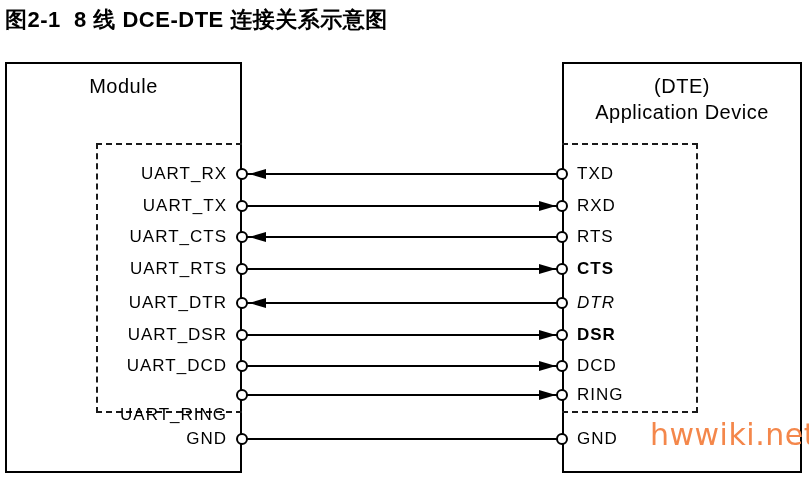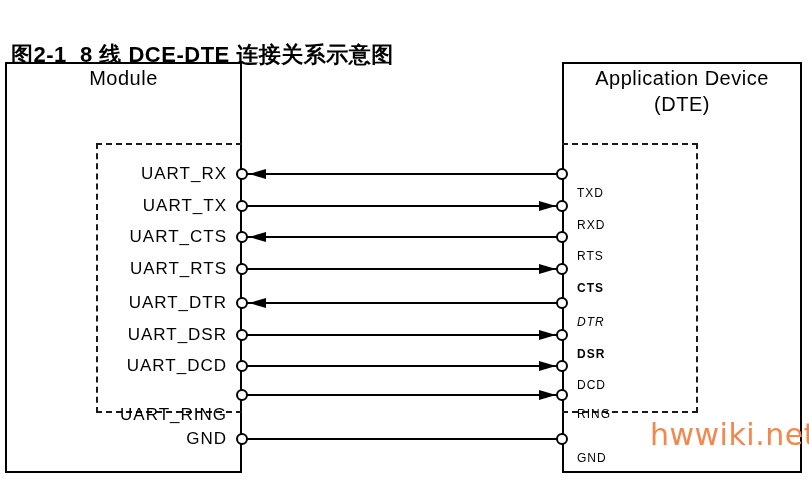--- a/index.html
+++ b/index.html
@@ -1,52 +1,51 @@
 <!DOCTYPE html>
 <html><head>
 <meta charset="utf-8">
 <style>
   html,body{margin:0;padding:0;background:#fff;}
   #stage{
     position:relative;width:809px;height:483px;background:#fff;overflow:hidden;
     font-family:"Liberation Sans",sans-serif;color:#000;
   }
   .figure-title{
-    position:absolute;left:11px;top:5px;font-size:22px;font-weight:bold;
-    white-space:pre;letter-spacing:0.5px;margin-top:35px;
+    position:absolute;left:5px;top:5px;font-size:22px;font-weight:bold;
+    white-space:pre;letter-spacing:0.5px;
   }
   .box{
     position:absolute;border:2px solid #000;box-sizing:border-box;background:#fff;
   }
   #module-box{left:5px;top:62px;width:237px;height:411px;}
   #device-box{left:562px;top:62px;width:240px;height:411px;}
   .hdr{
-    padding-top:1px;text-align:center;font-size:20px;line-height:26px;letter-spacing:0.5px;
+    padding-top:9px;text-align:center;font-size:20px;line-height:26px;letter-spacing:0.5px;
   }
   .dashed{
     position:absolute;border:2px dashed #1a1a1a;box-sizing:border-box;
   }
   #module-dashed{left:96px;top:143px;width:146px;height:270px;border-right:none;}
   #device-dashed{left:562px;top:143px;width:136px;height:270px;border-left:none;}
   .wire-line{position:absolute;height:2px;background:#000;}
   .pin-circle{
     position:absolute;width:8px;height:8px;border:2px solid #000;border-radius:50%;
     background:#fff;
   }
   .arrow{position:absolute;width:0;height:0;border-top:5px solid transparent;border-bottom:5px solid transparent;}
   .arrow-left{border-right:17px solid #000;}
   .arrow-right{border-left:17px solid #000;}
   .pin-label-left{
     position:absolute;right:582px;font-size:17px;line-height:22px;letter-spacing:1px;
     white-space:nowrap;
   }
   .pin-label-right{
-    position:absolute;left:577px;font-size:12px;line-height:22px;letter-spacing:1px;
+    position:absolute;left:577px;font-size:17px;line-height:22px;letter-spacing:1px;
     white-space:nowrap;
-    margin-top:19px;
   }
   .watermark{
     position:absolute;left:650px;top:418px;font-size:30px;line-height:34px;
     font-family:"DejaVu Sans",sans-serif;font-weight:400;letter-spacing:0.5px;
   }
 </style>
 </head>
 <body>
 
 <div id="stage">
@@ -54,22 +53,22 @@
   <div class="figure-title">图2-1  8 线 DCE-DTE 连接关系示意图</div>
 
   <div class="box" id="module-box">
     <div class="hdr">
       <div>Module</div>
     </div>
   </div>
 
   <div class="box" id="device-box">
     <div class="hdr">
+      <div>(DTE)</div>
       <div>Application Device</div>
-      <div>(DTE)</div>
     </div>
   </div>
 
   <div class="dashed" id="module-dashed"></div>
   <div class="dashed" id="device-dashed"></div>
 
   <div id="wires">
       <div class="wire-line" style="left: 242px; top: 173px; width: 320px; background: rgb(0, 0, 0);"></div>
       <div class="arrow arrow-left" style="left: 249px; top: 169px;"></div>
       <div class="pin-circle" style="left: 236px; top: 168px;"></div>

